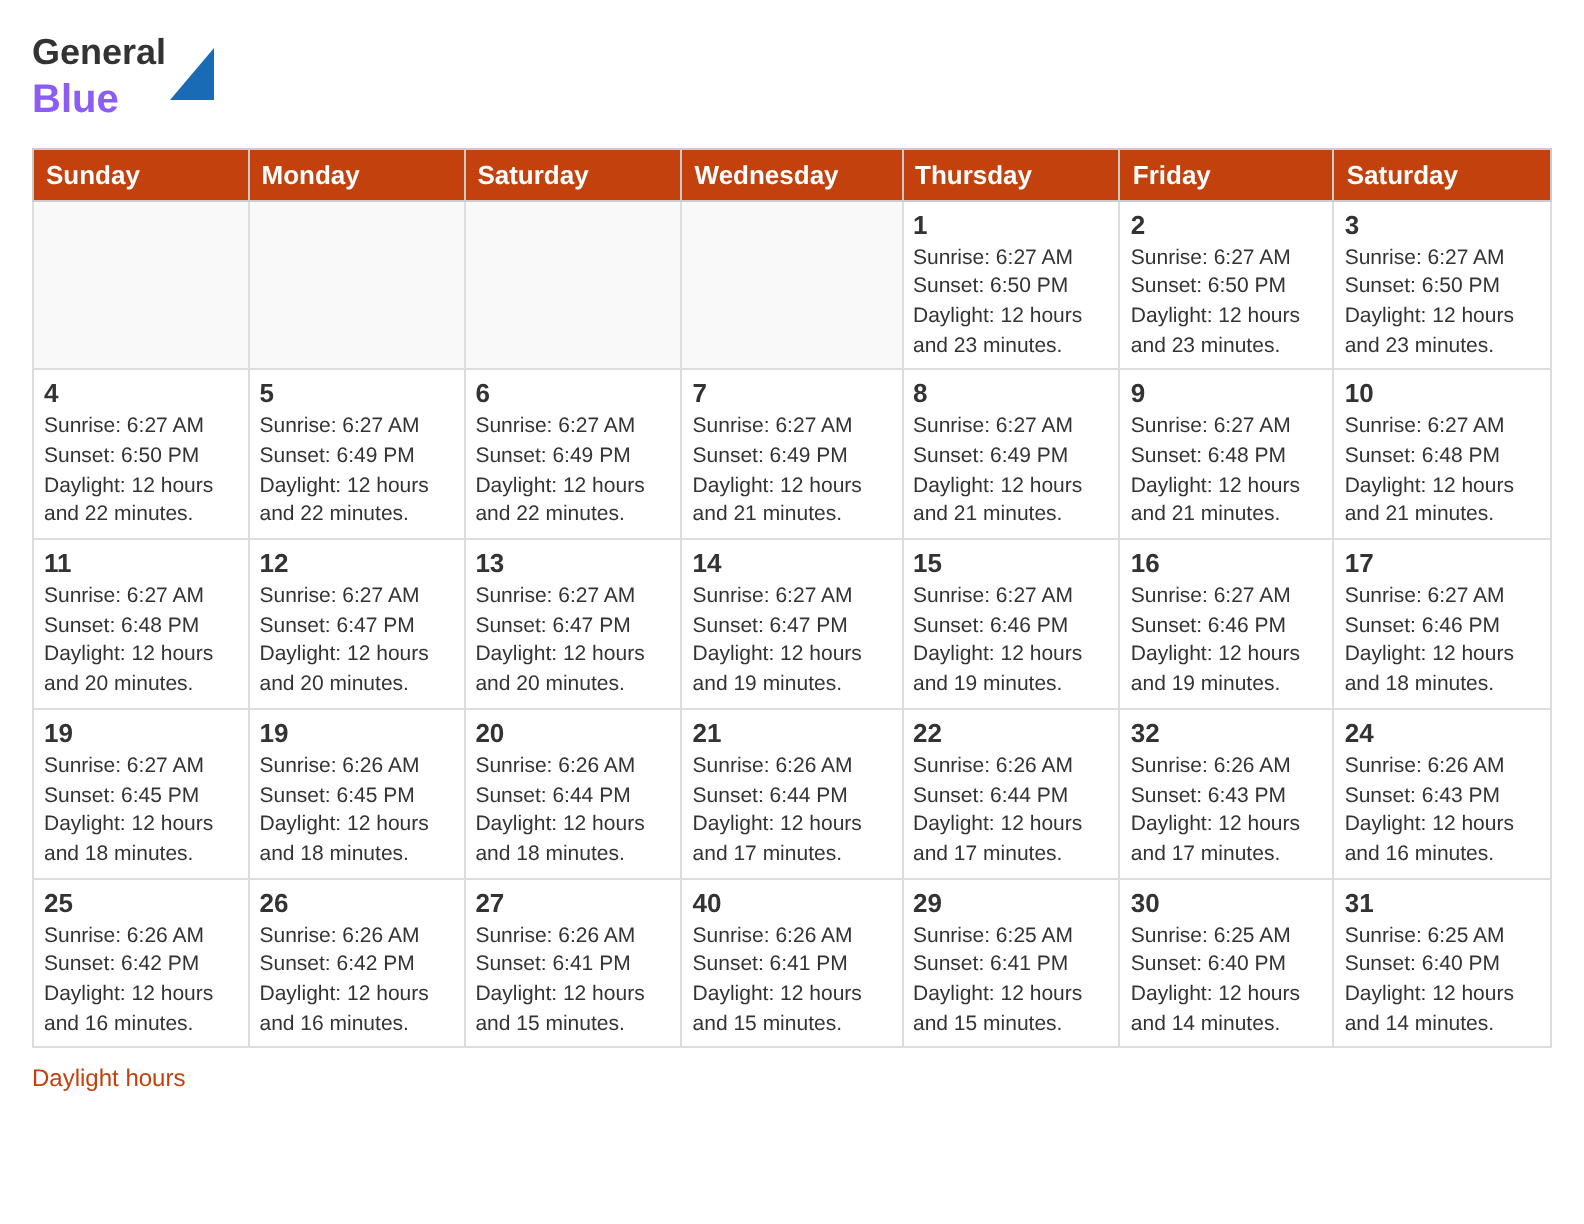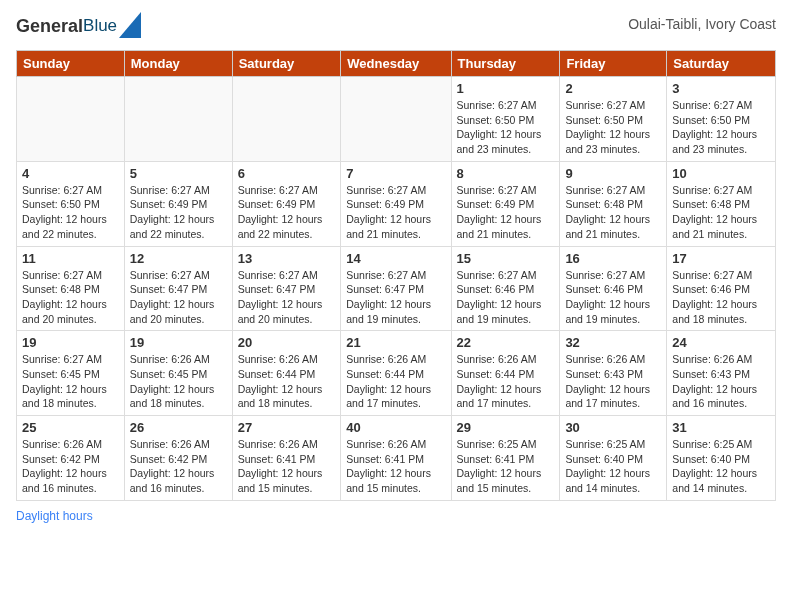--- a/index.html
+++ b/index.html
@@ -15,21 +15,21 @@
       justify-content: space-between;
       align-items: flex-start;
       margin-bottom: 12px;
     }
     .logo {
       display: flex;
       align-items: center;
     }
     .logo-text {
       display: flex;
-      flex-direction: row;
+      flex-direction: column;
       line-height: 1.1;
     }
     .title-block {
       text-align: right;
     }
     .month-title {
       font-size: 36px;
       font-weight: normal;
       color: #333;
       line-height: 1.1;
@@ -72,39 +72,38 @@
       margin-bottom: 2px;
     }
     .day-info {
       color: #333;
       line-height: 1.4;
       font-size: 10.5px;
     }
     .legend {
       margin-top: 8px;
       font-size: 12px;
-      color: #3b82f6;
+      color: #c2410c;
     }
   </style>
 </head>
 <body>
 
 <div class="header">
   <div class="logo">
     <div class="logo-text">
       <span style="font-size:18px;font-weight:bold;color:#333;line-height:1.2;">General</span>
-      <span style="font-size:17px;font-weight:normal;color:#0c4a6e;line-height:1.2;">Blue</span>
+      <span style="font-size:20px;font-weight:bold;color:#8b5cf6;line-height:1.2;">Blue</span>
     </div>
 
     <svg width="22" height="26" viewBox="0 0 22 26" style="margin-left:2px;margin-top:-4px;">
       <polygon points="0,26 22,0 22,26" fill="#1a6bb5"></polygon>
     </svg>
   </div>
   <div class="title-block">
-    <div class="subtitle">Oulai-Taibli, Ivory Coast</div>
   </div>
 </div>
 
 <table class="calendar">
   <thead>
     <tr>
     <th>Sunday</th>
         <th>Monday</th>
         <th>Saturday</th>
         <th>Wednesday</th>

